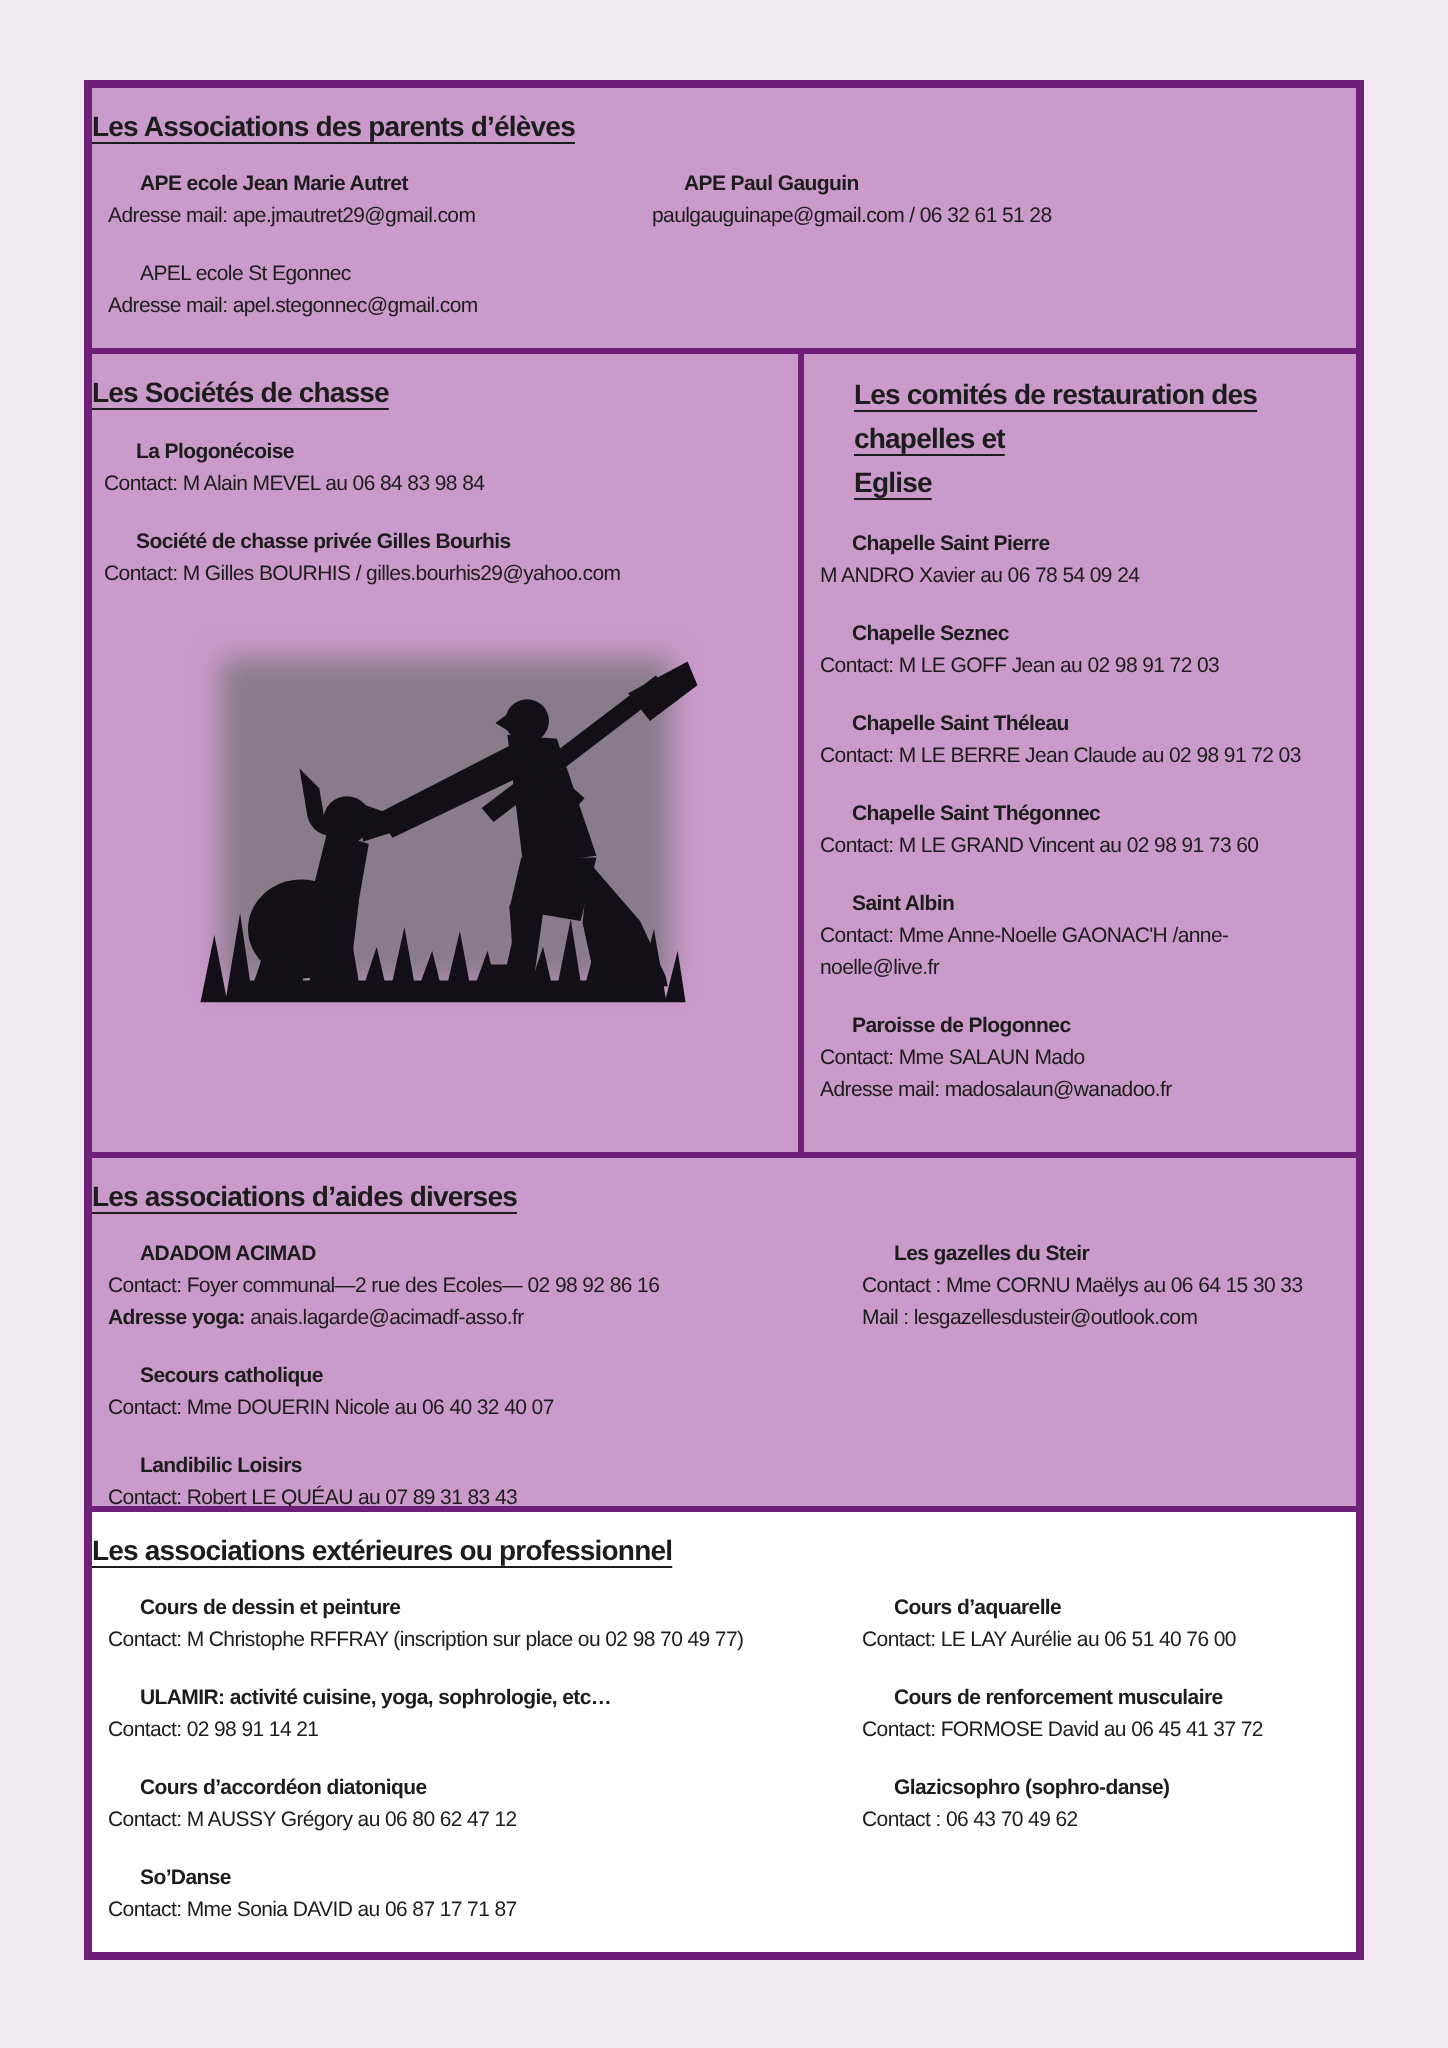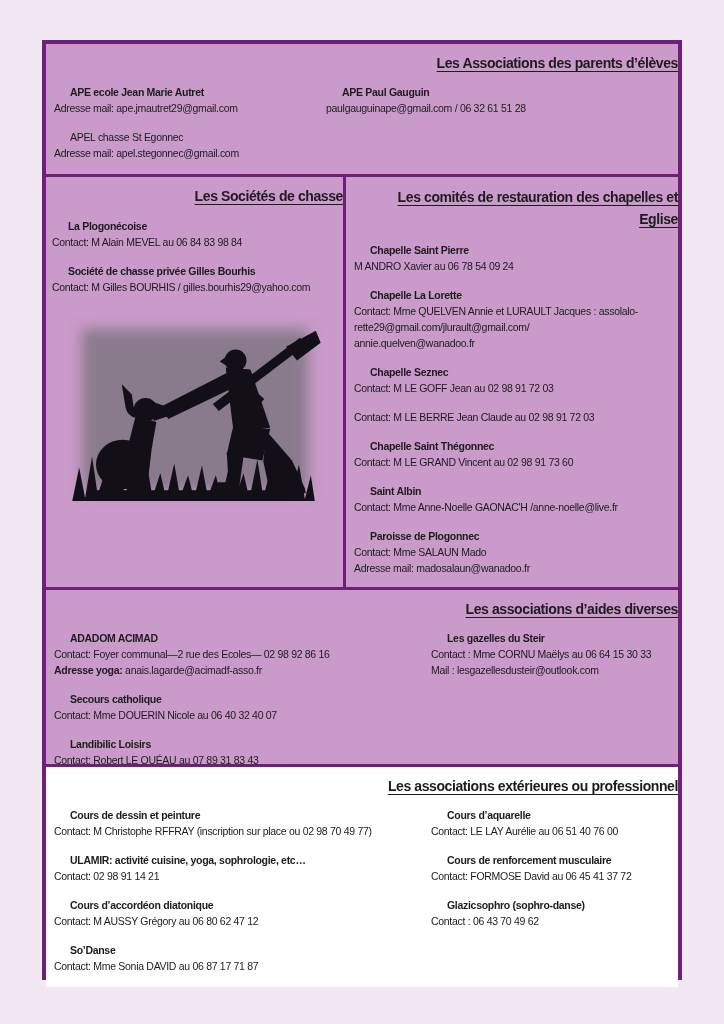--- a/index.html
+++ b/index.html
@@ -9,27 +9,27 @@
     font-family:"Liberation Sans", sans-serif;
     color:#1c1c1c;
   }
   .page-box{
     position:absolute;left:42px;top:40px;width:640px;height:940px;
     box-sizing:border-box;border:4px solid #6e2078;background:#ca9aca;
     display:flex;flex-direction:column;
   }
   .sec{box-sizing:border-box;}
   .sec-title{
-    text-align:right;font-weight:bold;font-size:14px;letter-spacing:-0.4px;
+    text-align:left;font-weight:bold;font-size:14px;letter-spacing:-0.4px;
     text-decoration:underline;text-underline-offset:3px;margin-top:9px;line-height:20px;
   }
   .sec-title.two-line div{line-height:22px;padding-left:25px;}
   .sec1{height:132px;}
   .sec2{height:413px;display:flex;border-top:3px solid #6e2078;}
-  .sec2-left{width:300px;box-sizing:border-box;border-right:3px solid #6e2078;}
+  .sec2-left{width:356px;box-sizing:border-box;border-right:3px solid #6e2078;}
   .sec2-right{flex:1;min-width:0;}
   .sec3{height:177px;border-top:3px solid #6e2078;}
   .sec4{flex:1;border-top:3px solid #6e2078;background:#ffffff;}
   .cols{display:grid;padding:0 8px;margin-top:11px;}
   .cols-1{grid-template-columns:272px 1fr;}
   .cols-34{grid-template-columns:377px 1fr;}
   .entries{padding:0 8px;margin-top:12px;}
   .sec2-left .entries{padding:0 6px;}
   .entry{margin-bottom:13px;}
   .entry-name,.entry-line{font-size:10.5px;line-height:16px;letter-spacing:-0.3px;}
@@ -45,21 +45,21 @@
 
   <section class="sec sec1">
     <div class="sec-title">Les Associations des parents d’élèves</div>
     <div class="cols cols-1">
       <div>
         <div class="entry">
           <div class="entry-name">APE ecole Jean Marie Autret</div>
           <div class="entry-line">Adresse mail: ape.jmautret29@gmail.com</div>
         </div>
         <div class="entry">
-          <div class="entry-name plain">APEL chasse St Egonnec</div>
+          <div class="entry-name plain">APEL ecole St Egonnec</div>
           <div class="entry-line">Adresse mail: apel.stegonnec@gmail.com</div>
         </div>
       </div>
       <div>
         <div class="entry">
           <div class="entry-name">APE Paul Gauguin</div>
           <div class="entry-line">paulgauguinape@gmail.com / 06 32 61 51 28</div>
         </div>
       </div>
     </div>
@@ -114,30 +114,25 @@
       <div class="sec-title two-line">
         <div>Les comités de restauration des chapelles et</div>
         <div>Eglise</div>
       </div>
       <div class="entries">
         <div class="entry">
           <div class="entry-name">Chapelle Saint Pierre</div>
           <div class="entry-line">M ANDRO Xavier au 06 78 54 09 24</div>
         </div>
         <div class="entry">
-          <div class="entry-name">Chapelle La Lorette</div>
-          <div class="entry-line">Contact: Mme QUELVEN Annie et LURAULT Jacques : assolalo-</div>
-          <div class="entry-line">rette29@gmail.com/jlurault@gmail.com/</div>
-          <div class="entry-line">annie.quelven@wanadoo.fr</div>
-        </div>
-        <div class="entry">
           <div class="entry-name">Chapelle Seznec</div>
           <div class="entry-line">Contact: M LE GOFF Jean au 02 98 91 72 03</div>
         </div>
         <div class="entry">
+          <div class="entry-name">Chapelle Saint Théleau</div>
           <div class="entry-line">Contact: M LE BERRE Jean Claude au 02 98 91 72 03</div>
         </div>
         <div class="entry">
           <div class="entry-name">Chapelle Saint Thégonnec</div>
           <div class="entry-line">Contact: M LE GRAND Vincent au 02 98 91 73 60</div>
         </div>
         <div class="entry">
           <div class="entry-name">Saint Albin</div>
           <div class="entry-line">Contact: Mme Anne-Noelle GAONAC'H /anne-noelle@live.fr</div>
         </div>

